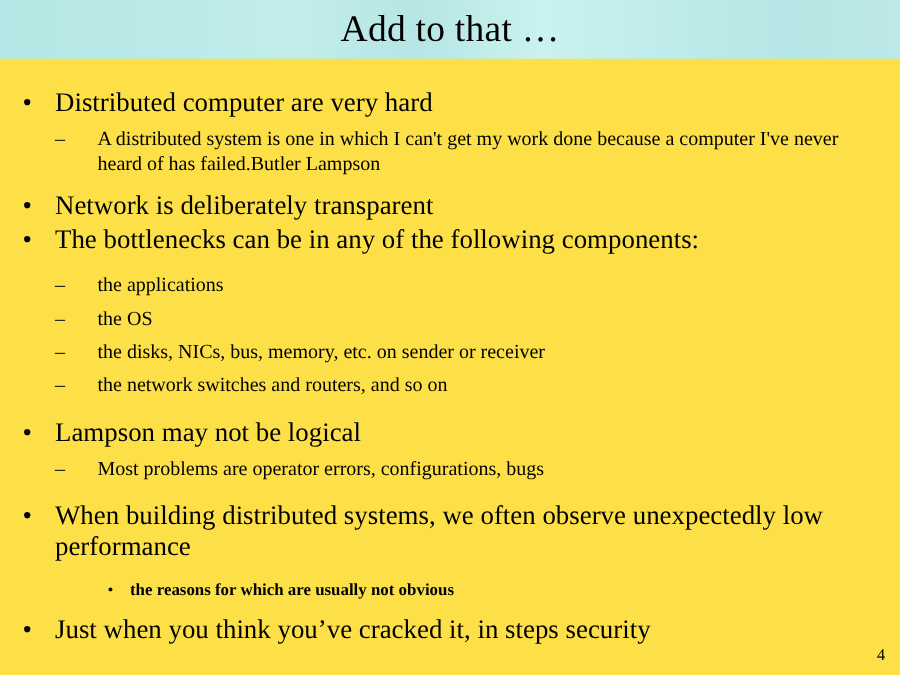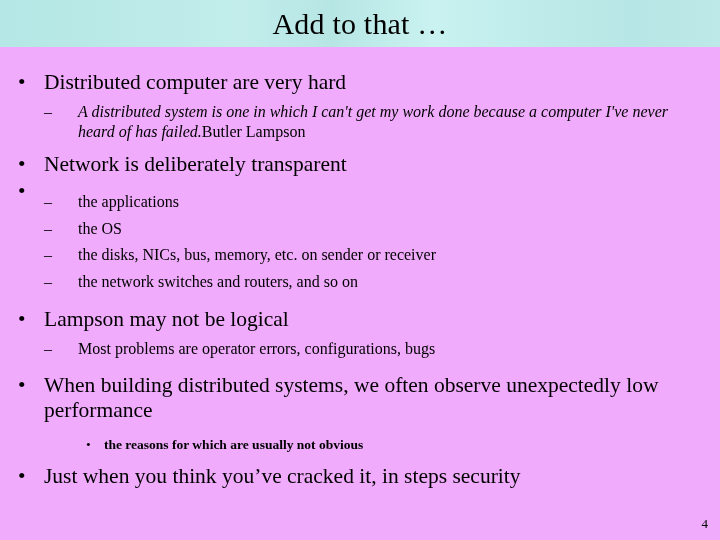--- a/index.html
+++ b/index.html
@@ -13,21 +13,21 @@
     font-family: "Liberation Serif", "DejaVu Serif", serif;
     color: #000000;
     overflow: hidden;
     position: relative;
   }
 
   #slide {
     position: relative;
     width: 720px;
     height: 540px;
-    background: #f0abfc;
+    background: #fde047;
   }
 
   
   #title-banner {
     position: absolute;
     top: 0;
     left: 0;
     width: 720px;
     height: 47px;
     background: linear-gradient(90deg,
@@ -112,21 +112,20 @@
   .l3 > .mk {
     position: absolute;
     left: 86px;
     top: 0;
     font-size: 13.5px;
     line-height: 17px;
     font-weight: normal;
   }
 
   .quote {
-    font-style: italic;
   }
   .attrib {
     font-style: normal;
     font-weight: normal;
   }
 
   
   #b-hard       { margin-top: 23px; }
   #b-quote      { margin-top: 7px; }
   #b-network    { margin-top: 11px; }
@@ -173,20 +172,21 @@
       <span class="quote">A distributed system is one in which I can't get my work done because a computer I've never heard of has failed.</span><span class="attrib">Butler Lampson</span>
     </div>
 
     <div class="l1 blk" id="b-network">
       <span class="mk">•</span>
       <span>Network is deliberately transparent</span>
     </div>
 
     <div class="l1 blk" id="b-bottleneck">
       <span class="mk">•</span>
+      <span>The bottlenecks can be in any of the following components:</span>
     </div>
 
     <div class="l2 blk" id="b-apps">
       <span class="mk">–</span>
       <span>the applications</span>
     </div>
 
     <div class="l2 blk" id="b-os">
       <span class="mk">–</span>
       <span>the OS</span>

